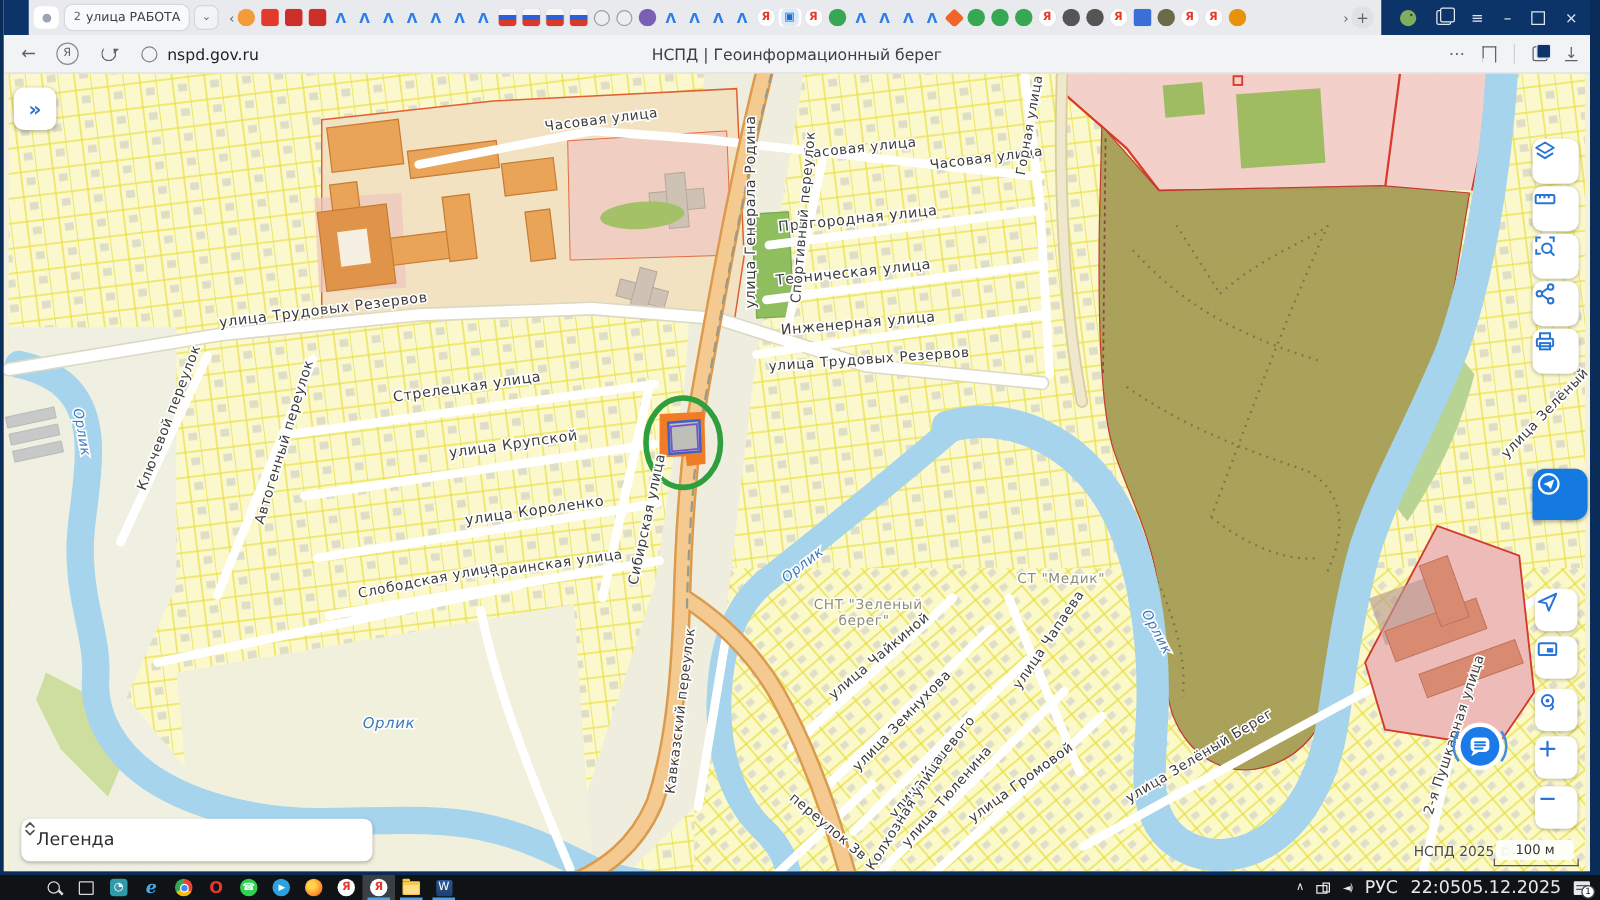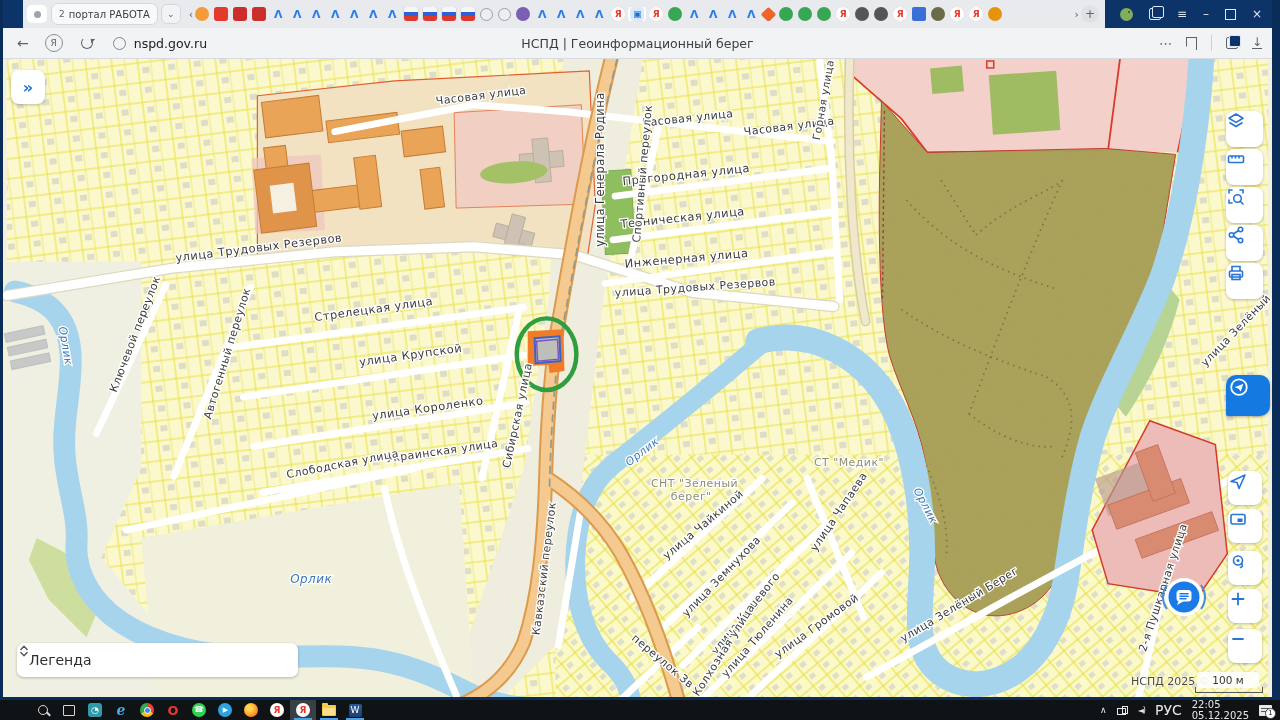--- a/index.html
+++ b/index.html
@@ -65,21 +65,21 @@
   .mapbtn{position:absolute;background:#fff;border-radius:8px;box-shadow:0 1px 3px rgba(0,0,0,.25);
     display:flex;align-items:center;justify-content:center;}
   .mapbtn svg{display:block;}
   #btn-expand{left:8px;top:11px;width:34px;height:34px;color:#2875d6;font-weight:bold;font-size:16px;}
   #loginbar{position:absolute;right:0;top:12px;width:202px;height:31px;background:#fff;border-radius:8px 0 0 8px;
     box-shadow:0 1px 3px rgba(0,0,0,.2);display:flex;align-items:center;justify-content:flex-end;padding-right:14px;box-sizing:border-box;gap:7px;}
   #loginbar span{color:#2875d6;font-size:13.5px;}
   #assistant{position:absolute;left:1223px;top:316px;width:44px;height:41px;background:#1479e0;border-radius:10px 10px 10px 2px;
     box-shadow:0 1px 3px rgba(0,0,0,.3);display:flex;align-items:center;justify-content:center;}
   #chatbtn{position:absolute;left:1157px;top:514px;width:48px;height:48px;background:transparent;border:none;}
-  #legend{position:absolute;left:14px;top:584px;width:281px;height:34px;background:#fff;border-radius:7px;
+  #legend{position:absolute;left:14px;top:596px;width:281px;height:34px;background:#fff;border-radius:7px;
     box-shadow:0 1px 3px rgba(0,0,0,.25);display:flex;align-items:center;justify-content:space-between;padding:0 12px;box-sizing:border-box;}
   #legend span{font-size:14px;color:#2e2e2e;}
   #attrib{position:absolute;left:1128px;top:616px;font-size:11px;color:#4a4a4a;text-shadow:0 0 2px #fff,0 0 2px #fff;}
   #scalebox{position:absolute;left:1194px;top:613px;width:62px;height:16px;background:rgba(255,255,255,.9);border-radius:3px;
     font-size:10.5px;color:#333;display:flex;align-items:center;justify-content:center;}
   #scaleline{position:absolute;left:1192px;top:628px;width:66px;height:5px;border-left:1.5px solid #555;border-right:1.5px solid #555;border-bottom:1.5px solid #555;}
 
   
   #taskbar{position:absolute;left:0;bottom:0;width:1280px;height:20px;background:#101316;display:flex;align-items:center;z-index:50;}
   .appbtn{width:26px;height:20px;display:flex;align-items:center;justify-content:center;position:relative;flex:0 0 auto;}
@@ -104,40 +104,40 @@
   .app-explorer::before{content:'';position:absolute;left:0;top:-2px;width:6px;height:2px;background:#f8c94c;border-radius:1px 1px 0 0;}
   .app-explorer::after{content:'';position:absolute;left:1px;top:3px;right:1px;bottom:1px;background:#ffe08a;}
   .app-word{width:13px;height:13px;background:linear-gradient(#2b5797,#1e3f6f);color:#fff;font-size:9px;border-radius:2px;}
   #tray{margin-left:auto;display:flex;align-items:center;gap:10px;padding-right:8px;color:#e8e8e8;}
   #tray .chev{font-size:9px;}
   .net{width:11px;height:9px;position:relative;}
   .net i{position:absolute;left:0;bottom:0;width:7px;height:5px;border:1.2px solid #e8e8e8;}
   .net em{position:absolute;right:0;top:0;width:4px;height:6px;border:1.2px solid #e8e8e8;}
   .spk{font-size:8px;letter-spacing:-1px;}
   #tray .lang{font-size:14px;}
-  #clock{display:flex;flex-direction:column;align-items:flex-start;font-size:10px;line-height:1.15;}
+  #clock{display:flex;flex-direction:row;align-items:flex-end;font-size:14px;line-height:1.15;}
   .notif{width:13px;height:11px;background:#e8e8e8;border-radius:1px;position:relative;}
   .notif::before{content:'';position:absolute;left:2px;top:3px;width:9px;height:1.2px;background:#555;box-shadow:0 3px 0 #555;}
   .notif b{position:absolute;right:-4px;bottom:-3px;width:9px;height:9px;border-radius:50%;background:#fff;border:1px solid #444;
     color:#111;font-size:7px;display:flex;align-items:center;justify-content:center;font-weight:normal;}
 </style>
 </head>
 <body>
 
 <div id="stage">
 <div id="window">
 
   <div id="tabstrip">
     <div class="lightzone">
       <div class="minibox">
             <b></b>
           </div>
       <div class="tab">
         <span class="tbadge">2</span>
-        <span>портал РАБОТА</span>
+        <span>улица РАБОТА</span>
       </div>
       <div class="tabchev">⌄</div>
       <span class="ovf">‹</span>
       <div id="pinned">
             <span class="fav fav-shield" style="background: rgb(242, 155, 56);"></span>
             <span class="fav fav-mail" style="background: rgb(226, 59, 46);"></span>
             <span class="fav fav-cal" style="background: rgb(204, 47, 42);"></span>
             <span class="fav fav-cal" style="background: rgb(204, 47, 42);"></span>
             <span class="fav fav-a">Λ</span>
             <span class="fav fav-a">Λ</span>

